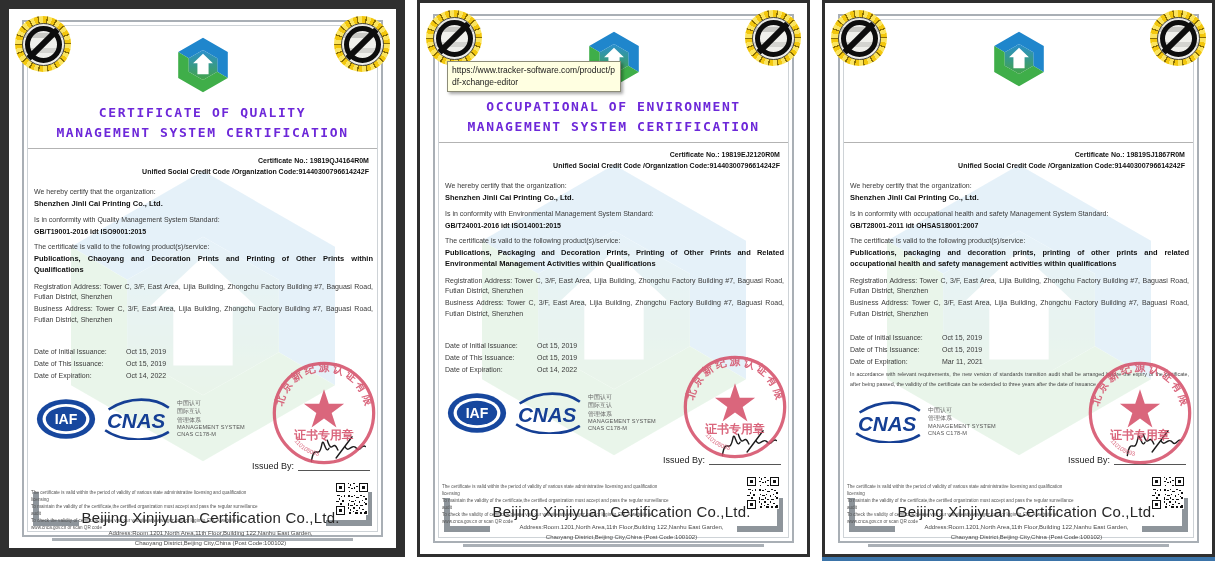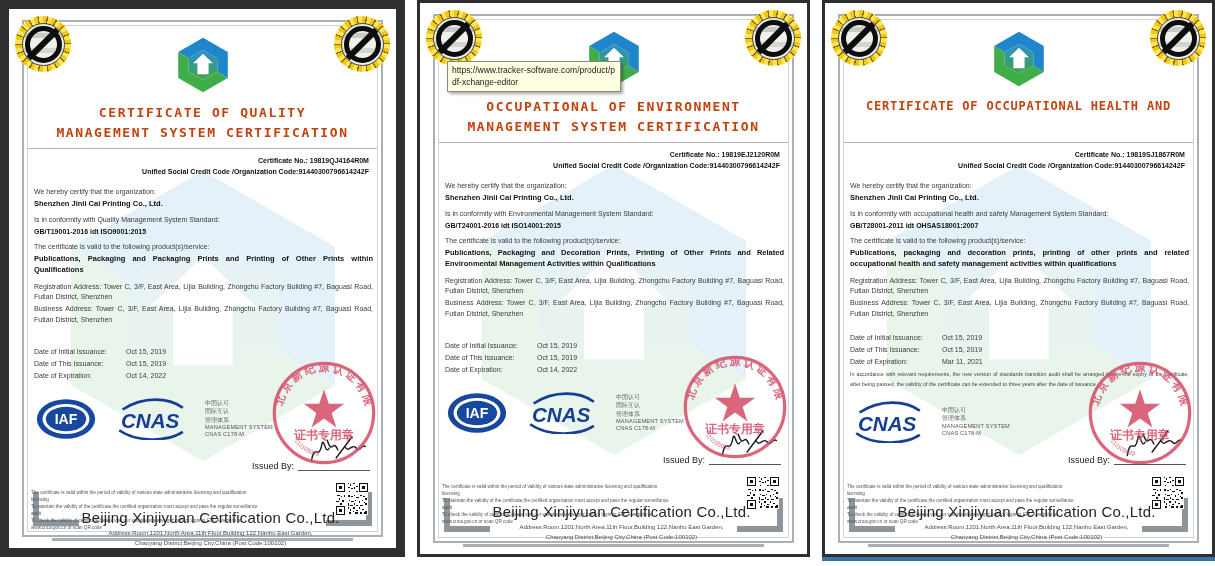--- a/index.html
+++ b/index.html
@@ -28,42 +28,42 @@
           display:flex; align-items:center; justify-content:center; z-index:20; }
   .seal.tl { top:7px; left:6px; } .seal.tr { top:7px; right:6px; }
   .seal-in { width:43px; height:43px; border-radius:50%; position:relative; overflow:hidden; border:1px solid #444;
              background:linear-gradient(180deg,#e9e9e6 0 22%,#c9c9c5 22% 34%,#f0f0ec 34% 58%,#d4d4d0 58% 70%,#efefeb 70%); }
   .no-ring { position:absolute; inset:2px; border:5px solid #0d0d0d; border-radius:50%; }
   .no-bar { position:absolute; left:50%; top:50%; width:6px; height:41px; background:#0d0d0d; transform:translate(-50%,-50%) rotate(45deg); }
 
   .logo-wrap { position:absolute; top:26px; left:0; right:0; display:flex; justify-content:center; }
   .logo { width:62px; height:60px; }
 
-  .title { position:absolute; top:94px; left:8px; right:8px; text-align:center; color:#c2410c;
+  .title { position:absolute; top:94px; left:8px; right:8px; text-align:center; color:#6d28d9;
            font-size:13px; font-weight:bold; letter-spacing:1.6px; line-height:1.55;
            font-family:"DejaVu Sans Mono","Liberation Sans",monospace; }
   .cert-2 .title { font-size:12px; letter-spacing:.8px; }
   .rule { position:absolute; top:139px; left:5%; right:5%; height:1px; background:#b3b3b3; }
 
   .certno { position:absolute; top:146px; right:7%; text-align:right; font-size:7px; color:#111; line-height:1.6; }
   .b { font-weight:bold; }
 
   .body { position:absolute; top:178px; left:25px; right:23px; font-size:7px; color:#3a3a3a; line-height:1.45; }
   .body p { margin-bottom:2px; }
   .org { font-size:7.5px; color:#111; margin-bottom:5px !important; }
   .std { color:#111; margin-bottom:5px !important; }
   .scope { font-size:7.5px; color:#111; text-align:justify; margin-bottom:6px !important; }
   .addr { text-align:justify; }
   .dates { margin-top:22px; }
   .cert-2 .dates { margin-top:14px; }
   .drow { margin:2px 0; }
   .dl { display:inline-block; width:92px; }
   .note { font-size:5.3px; color:#444; line-height:1.8; margin-top:3px; text-align:justify; }
 
-  .logos { position:absolute; top:388px; left:26px; display:flex; align-items:center; gap:17px; }
+  .logos { position:absolute; top:388px; left:26px; display:flex; align-items:center; gap:3px; }
   .cert-2 .logos { top:398px; }
   .cnas-text { font-size:6px; color:#666; line-height:1.35; }
   .cnas-text .lat { font-size:5.6px; color:#555; letter-spacing:.2px; }
 
   .stamp { position:absolute; top:350px; right:18px; width:108px; height:108px; opacity:.88; z-index:6; pointer-events:none; }
   .cert-2 .stamp { top:356px; }
   .issued { position:absolute; top:452px; right:26px; display:flex; align-items:flex-end; gap:4px; font-size:9px; color:#222; z-index:5; }
   .sigline { position:relative; display:inline-block; width:72px; border-bottom:1px solid #555; height:1px; }
   .sig { position:absolute; right:2px; bottom:2px; width:62px; height:36px; }
 
@@ -204,21 +204,21 @@
         <div><span class="b">Certificate No.:</span> <span class="b">19819QJ4164R0M</span></div>
         <div class="b">Unified Social Credit Code /Organization Code:91440300796614242F</div>
       </div>
 
       <div class="body">
         <p>We hereby certify that the organization:</p>
         <p class="b org">Shenzhen Jinli Cai Printing Co., Ltd.</p>
         <p>Is in conformity with Quality Management System Standard:</p>
         <p class="b std">GB/T19001-2016 idt ISO9001:2015</p>
         <p>The certificate is valid to the following product(s)/service:</p>
-        <p class="b scope">Publications, Packaging and Packaging Prints and Printing of Other Prints within Qualifications</p>
+        <p class="b scope">Publications, Chaoyang and Decoration Prints and Printing of Other Prints within Qualifications</p>
         <p class="addr">Registration Address: Tower C, 3/F, East Area, Lijia Building, Zhongchu Factory Building #7, Baguasi Road, Futian District, Shenzhen</p>
         <p class="addr">Business Address: Tower C, 3/F, East Area, Lijia Building, Zhongchu Factory Building #7, Baguasi Road, Futian District, Shenzhen</p>
         <div class="dates">
           <div class="drow"><span class="dl">Date of Initial Issuance:</span><span>Oct 15, 2019</span></div>
           <div class="drow"><span class="dl">Date of This Issuance:</span><span>Oct 15, 2019</span></div>
           <div class="drow"><span class="dl">Date of Expiration:</span><span>Oct 14, 2022</span></div>
         </div>
       </div>
 
       <div class="logos">
@@ -426,21 +426,21 @@
           </div>
         </div>
 
       <div class="logo-wrap">
           <svg class="logo" viewBox="0 0 100 96">
             <use href="#brandlogo"></use>
           </svg>
         </div>
 
       <h1 class="title">
-        <span>CERTIFICATE OF OCCUPATIONAL HEALTH AND</span><br>
+        <br>
       </h1>
       <div class="rule"></div>
 
       <div class="certno">
         <div><span class="b">Certificate No.:</span> <span class="b">19819SJ1867R0M</span></div>
         <div class="b">Unified Social Credit Code /Organization Code:91440300796614242F</div>
       </div>
 
       <div class="body">
         <p>We hereby certify that the organization:</p>

